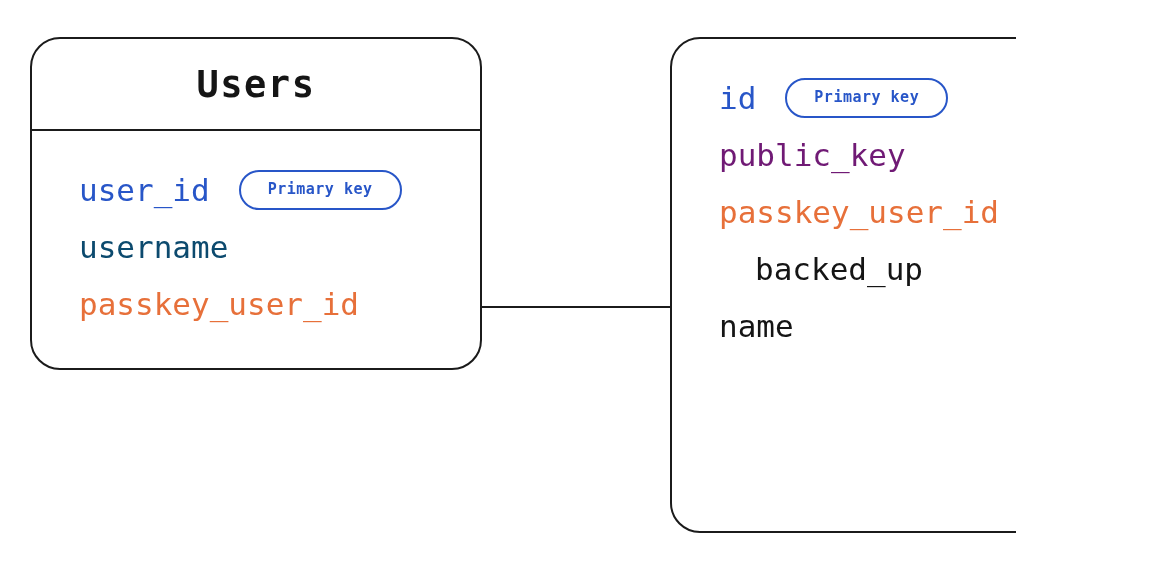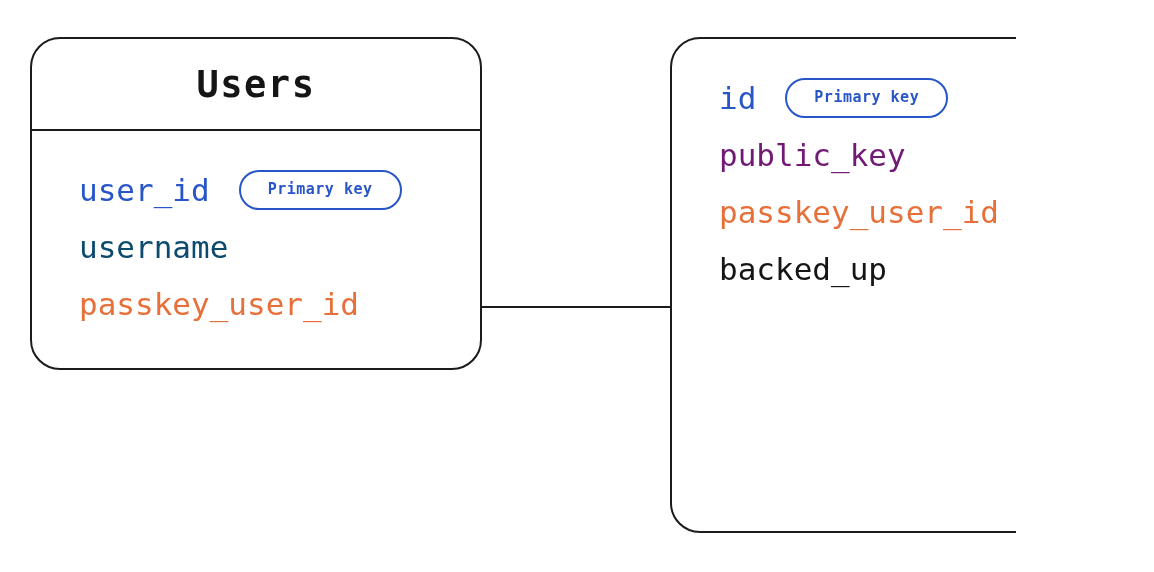--- a/index.html
+++ b/index.html
@@ -114,18 +114,21 @@
         <span class="field-name" style="color: rgb(40, 86, 200);">id</span>
         <span class="badge">Primary key</span>
       </div>
       <div class="field-row">
         <span class="field-name" style="color: #701a75;">public_key</span>
       </div>
       <div class="field-row">
         <span class="field-name" style="color: rgb(231, 112, 58);">passkey_user_id</span>
       </div>
       <div class="field-row">
-        <span class="field-name" style="color: rgb(21, 21, 21);">backed_up</span>
+        <span class="field-name" style="color: rgb(21, 21, 21); margin-left: 36px;">backed_up</span>
+      </div>
+      <div class="field-row">
+        <span class="field-name" style="color: rgb(21, 21, 21);">name</span>
       </div>
     </div>
   </div>
 
 </div>
 
 </body></html>

